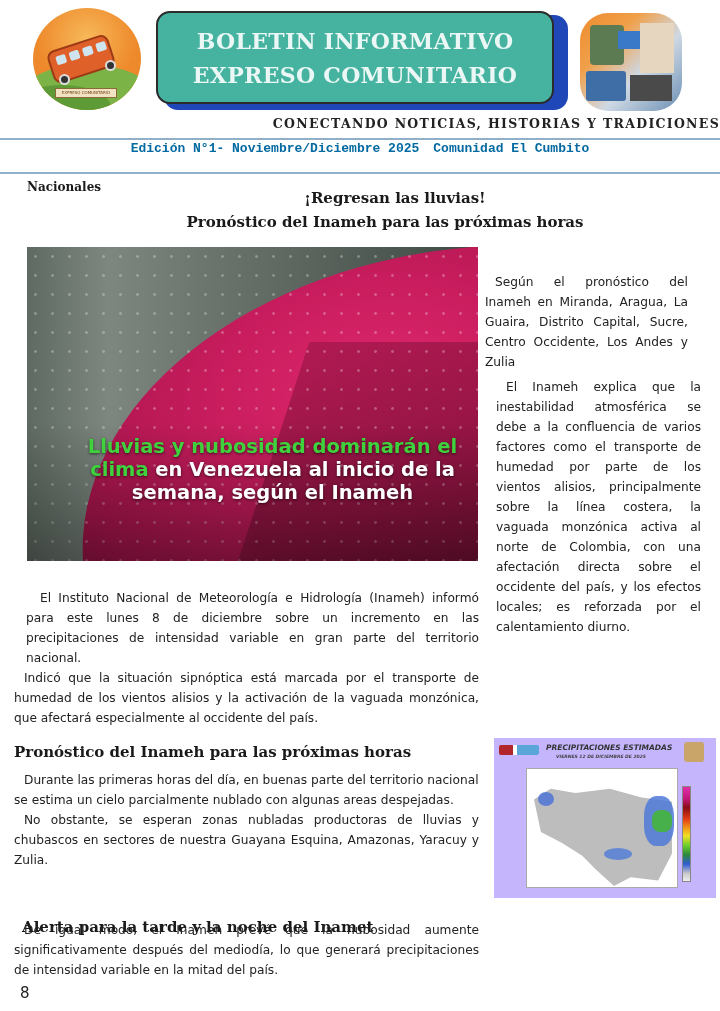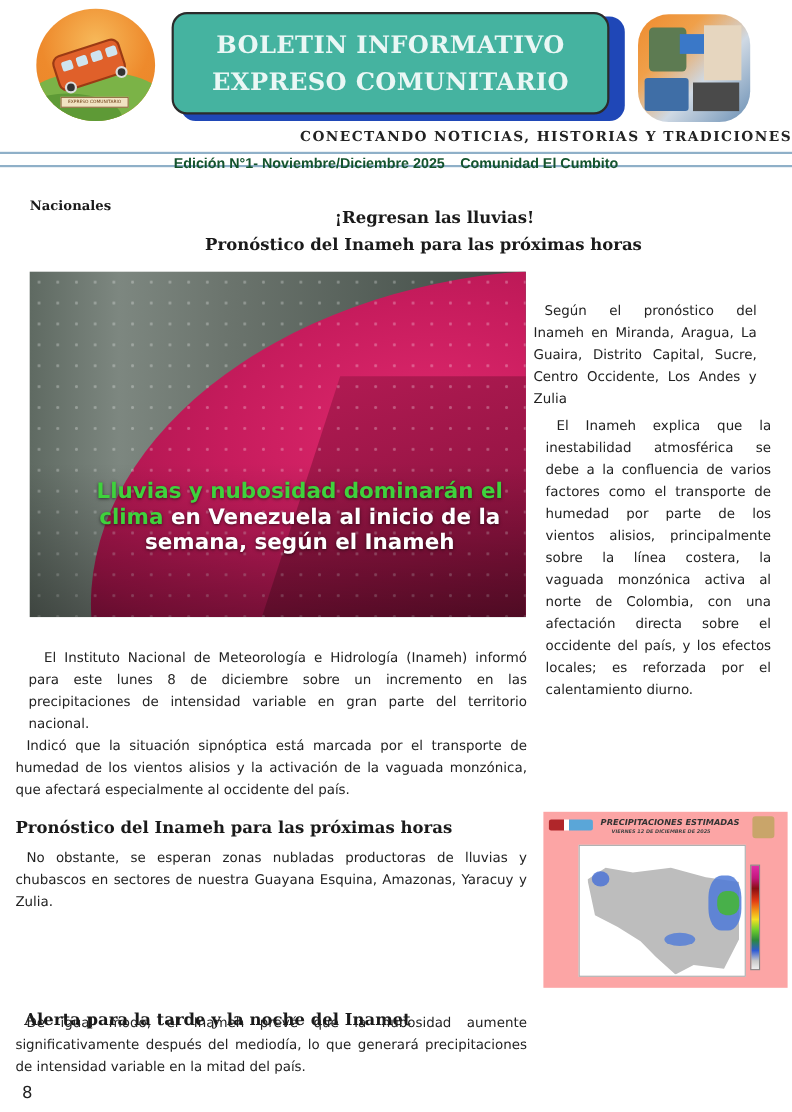--- a/index.html
+++ b/index.html
@@ -36,23 +36,23 @@
   .logo-right .p2 { position: absolute; left: 38px; top: 18px; width: 28px; height: 18px; background: #3a78c8; }
   .logo-right .p3 { position: absolute; left: 60px; top: 10px; width: 34px; height: 50px; background: #e6d6bf; }
   .logo-right .p4 { position: absolute; left: 6px; top: 58px; width: 40px; height: 30px; background: #3f6ea6; border-radius: 3px; }
   .logo-right .p5 { position: absolute; left: 50px; top: 62px; width: 42px; height: 26px; background: #4a4a4a; }
 
   .tagline {
     position: absolute; left: 0; right: 0; top: 116px; text-align: right;
     font-family: "DejaVu Serif", serif; font-weight: bold; font-size: 12.5px; letter-spacing: 1.3px; color: #222;
   }
   .edition-bar {
-    position: absolute; left: 0; right: 0; top: 138px; height: 14px;
+    position: absolute; left: 0; right: 0; top: 138px; height: 36px;
     border-top: 2px solid #8fb0c8; border-bottom: 2px solid #8fb0c8;
-    text-align: center; font-family: Liberation Sans, sans-serif; font-weight: bold; font-size: 13px; line-height: 17px; color: #14532d;
+    text-align: center; font-family: Liberation Mono, monospace; font-weight: bold; font-size: 13px; line-height: 17px; color: #0369a1;
   }
   .edition-bar .gap { display: inline-block; width: 14px; }
 
   
   .section-label { position: absolute; left: 27px; top: 180px; font-family: "DejaVu Serif", serif; font-weight: bold; font-size: 12px; color: #1a1a1a; }
   .headline { position: absolute; left: 0; right: 0; top: 186px; text-align: center; font-family: "DejaVu Serif", serif; font-weight: bold; color: #1a1a1a; }
   .headline .h1 { font-size: 15px; line-height: 24px; padding-left: 70px; }
   .headline .h2 { font-size: 15px; line-height: 24px; padding-left: 50px; }
 
   
@@ -89,21 +89,21 @@
 
   .subhead { position: absolute; font-family: "DejaVu Serif", serif; font-weight: bold; font-size: 15px; color: #1a1a1a; }
   .subhead1 { left: 14px; top: 743px; }
   .subhead2 { left: 22px; top: 898px; margin-top: 20px; }
   .left-col2 { left: 14px; top: 770px; width: 465px; text-align: left; }
   .left-col3 { left: 14px; top: 920px; width: 465px; }
 
   .page-num { position: absolute; left: 20px; top: 984px; font-family: "DejaVu Sans", sans-serif; font-size: 15px; color: #222; }
 
   
-  .precip-map { position: absolute; left: 494px; top: 738px; width: 222px; height: 160px; background: #fca5a5; }
+  .precip-map { position: absolute; left: 494px; top: 738px; width: 222px; height: 160px; background: #c4b5fd; }
   .precip-map .logos1 { position: absolute; left: 5px; top: 7px; width: 40px; height: 10px; background: linear-gradient(90deg, #b0262a 0 35%, #ffffff 35% 45%, #5aa6d8 45% 100%); border-radius: 2px; }
   .precip-map .map-title { position: absolute; left: 52px; top: 5px; font-family: "DejaVu Sans", sans-serif; font-weight: bold; font-style: italic; font-size: 7.5px; color: #333; }
   .precip-map .map-sub { position: absolute; left: 62px; top: 16px; font-family: "DejaVu Sans", sans-serif; font-weight: bold; font-style: italic; font-size: 4.5px; color: #444; }
   .precip-map .logo2 { position: absolute; left: 190px; top: 4px; width: 20px; height: 20px; background: #c9a56a; border-radius: 3px; }
   .precip-map .frame { position: absolute; left: 32px; top: 30px; width: 152px; height: 120px; background: #ffffff; border: 1px solid #aaa; }
   .precip-map .land { position: absolute; left: 40px; top: 40px; width: 138px; height: 108px; background: #bdbdbd; clip-path: polygon(0 20%, 12% 10%, 30% 14%, 55% 10%, 78% 18%, 100% 22%, 100% 70%, 90% 95%, 70% 92%, 58% 100%, 45% 85%, 35% 72%, 20% 60%, 5% 50%); }
   .precip-map .blue1 { position: absolute; left: 44px; top: 54px; width: 16px; height: 14px; background: #4e74d6; border-radius: 50%; opacity: 0.85; }
   .precip-map .blue2 { position: absolute; left: 150px; top: 58px; width: 30px; height: 50px; background: #4f7ad8; border-radius: 40%; opacity: 0.85; }
   .precip-map .green1 { position: absolute; left: 158px; top: 72px; width: 20px; height: 22px; background: #48b04a; border-radius: 40%; }
   .precip-map .blue3 { position: absolute; left: 110px; top: 110px; width: 28px; height: 12px; background: #4f7ad8; border-radius: 50%; opacity: 0.8; }
@@ -167,20 +167,21 @@
   <p>El Inameh explica que la inestabilidad atmosférica se debe a la confluencia de varios factores como el transporte de humedad por parte de los vientos alisios, principalmente sobre la línea costera, la vaguada monzónica activa al norte de Colombia, con una afectación directa sobre el occidente del país, y los efectos locales; es reforzada por el calentamiento diurno.</p>
 </div>
 
 <div class="body-col left-col1">
   <p class="first">El Instituto Nacional de Meteorología e Hidrología (Inameh) informó para este lunes 8 de diciembre sobre un incremento en las precipitaciones de intensidad variable en gran parte del territorio nacional.</p>
   <p>Indicó que la situación sipnóptica está marcada por el transporte de humedad de los vientos alisios y la activación de la vaguada monzónica, que afectará especialmente al occidente del país.</p>
 </div>
 
 <div class="subhead subhead1">Pronóstico del Inameh para las próximas horas</div>
 <div class="body-col left-col2">
+  <p>Durante las primeras horas del día, en buenas parte del territorio nacional se estima un cielo parcialmente nublado con algunas areas despejadas.</p>
   <p style="text-align:justify">No obstante, se esperan zonas nubladas productoras de lluvias y chubascos en sectores de nuestra Guayana Esquina, Amazonas, Yaracuy y Zulia.</p>
 </div>
 
 <div class="subhead subhead2">Alerta para la tarde y la noche del Inamet</div>
 <div class="body-col left-col3">
   <p>De igual modo, el Inameh prevé que la nubosidad aumente significativamente después del mediodía, lo que generará precipitaciones de intensidad variable en la mitad del país.</p>
 </div>
 
 <div class="precip-map">
   <div class="logos1"></div>

